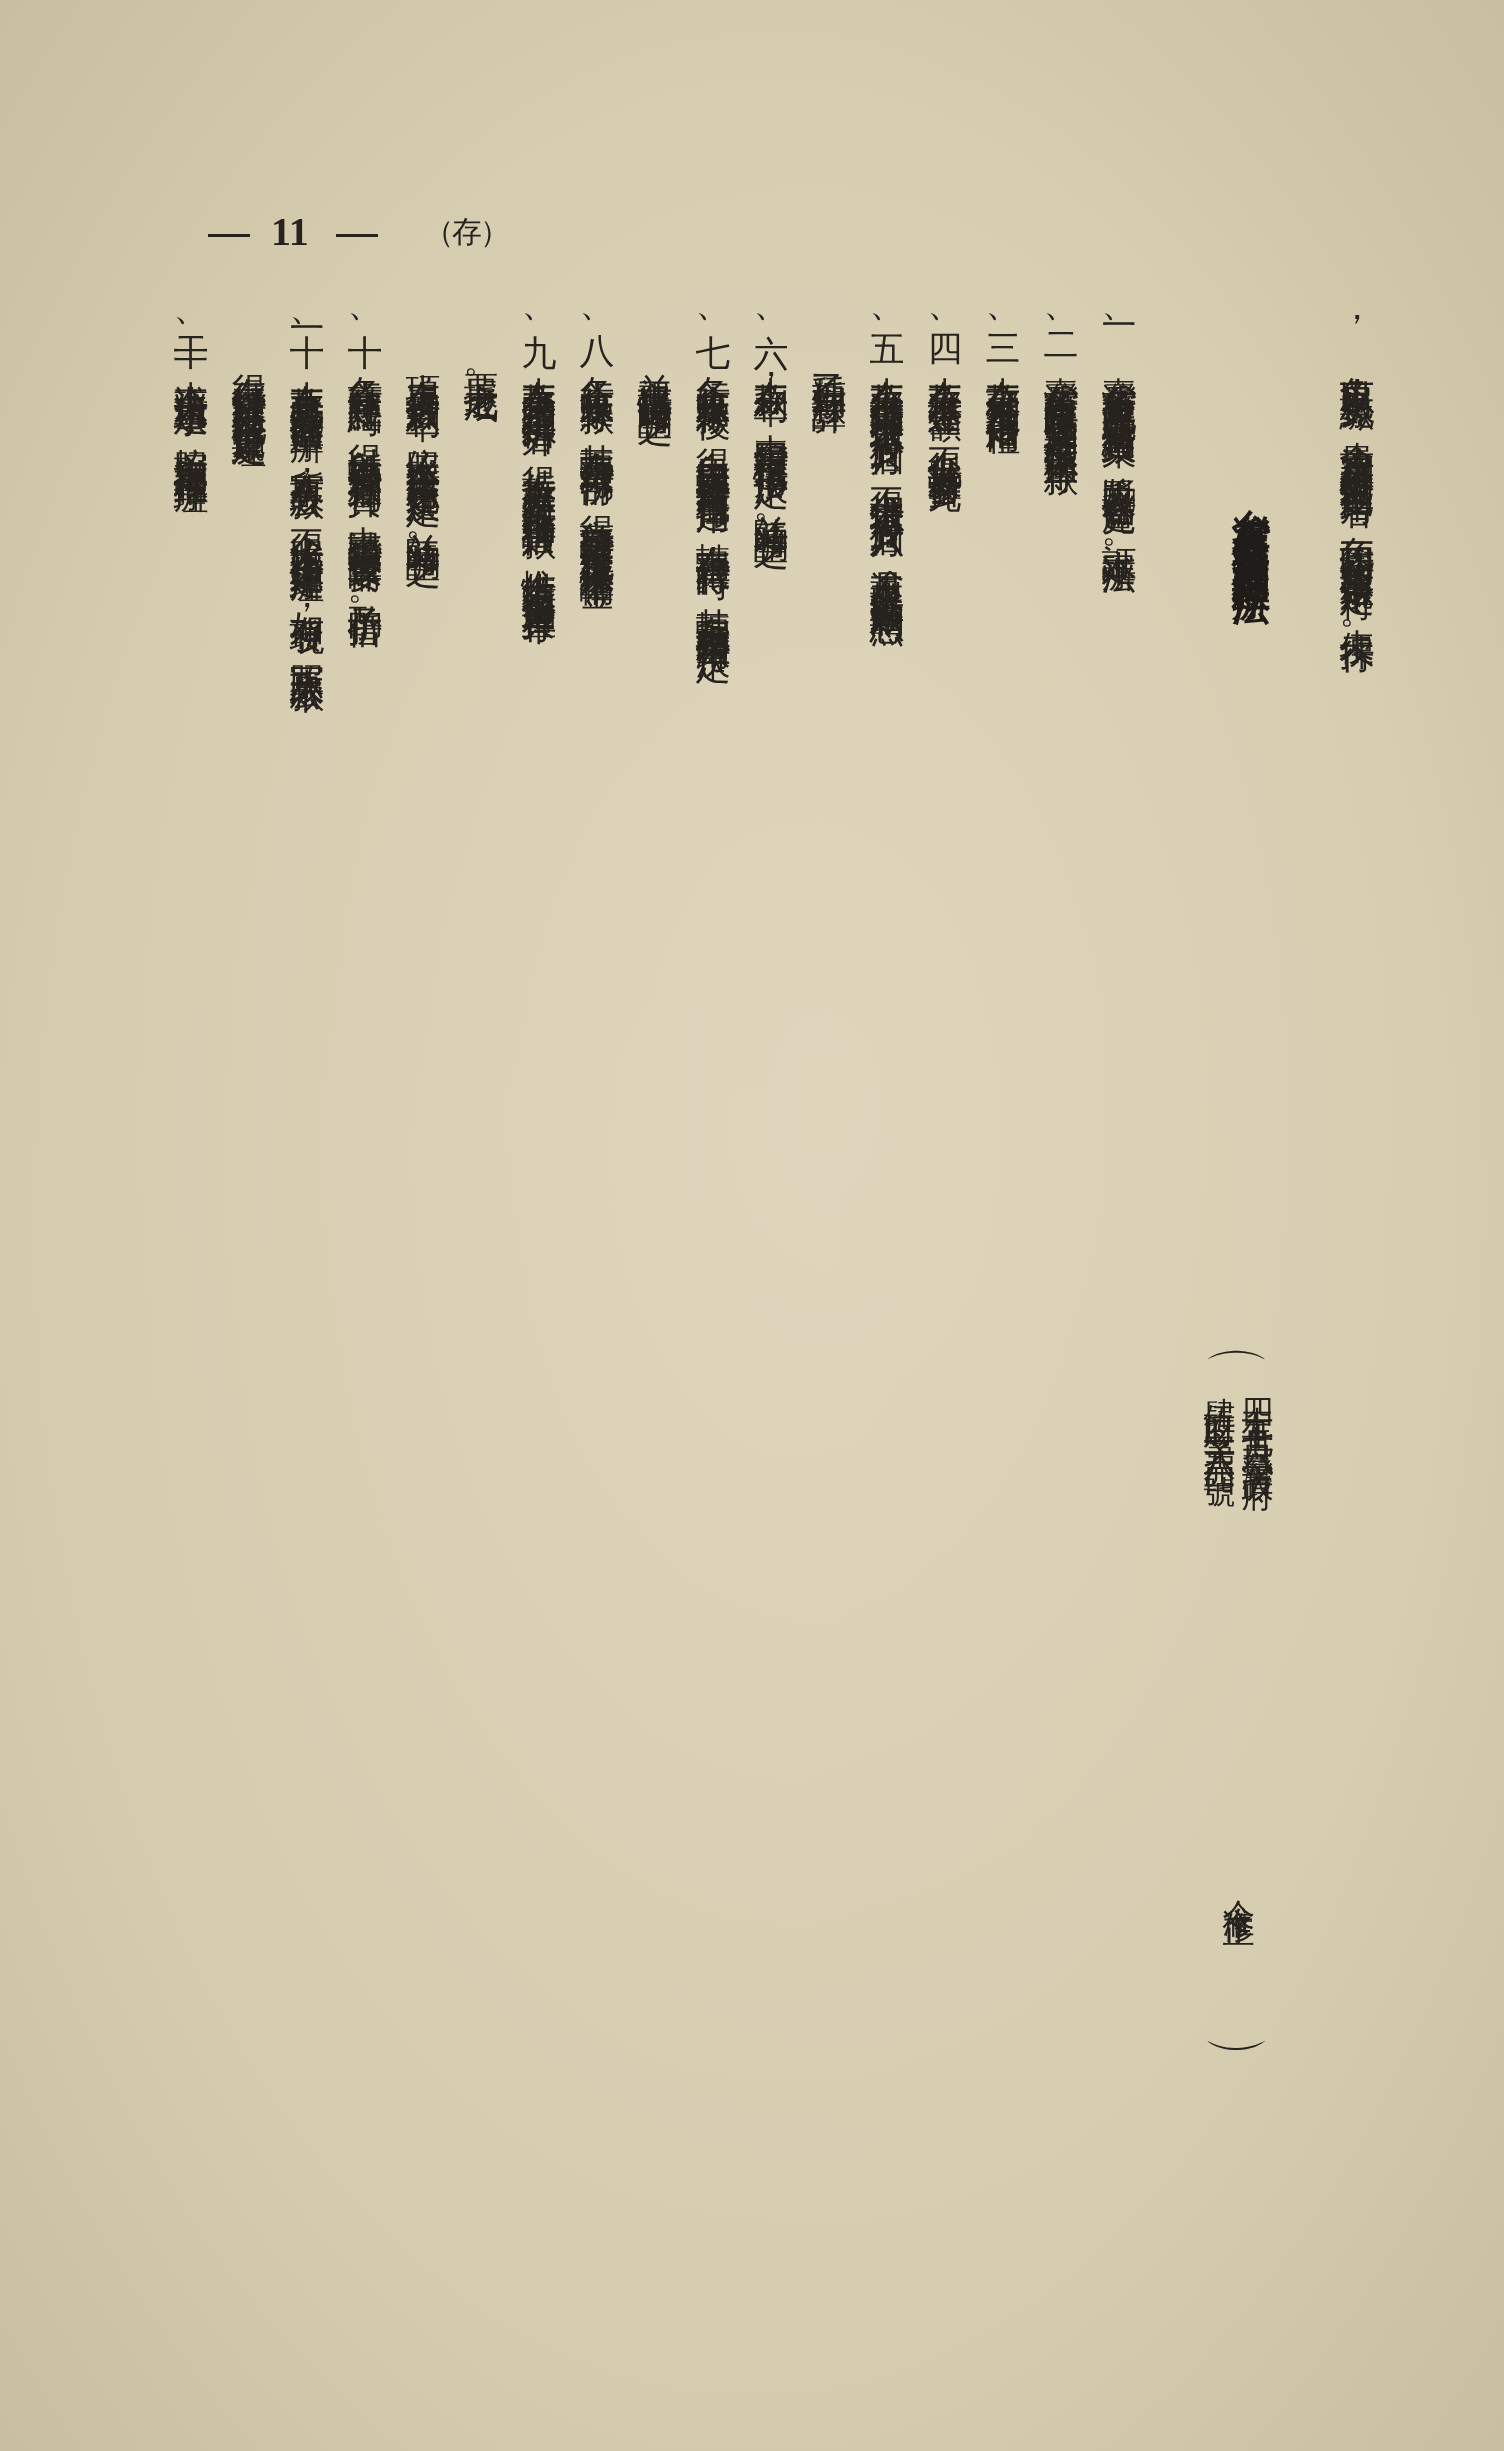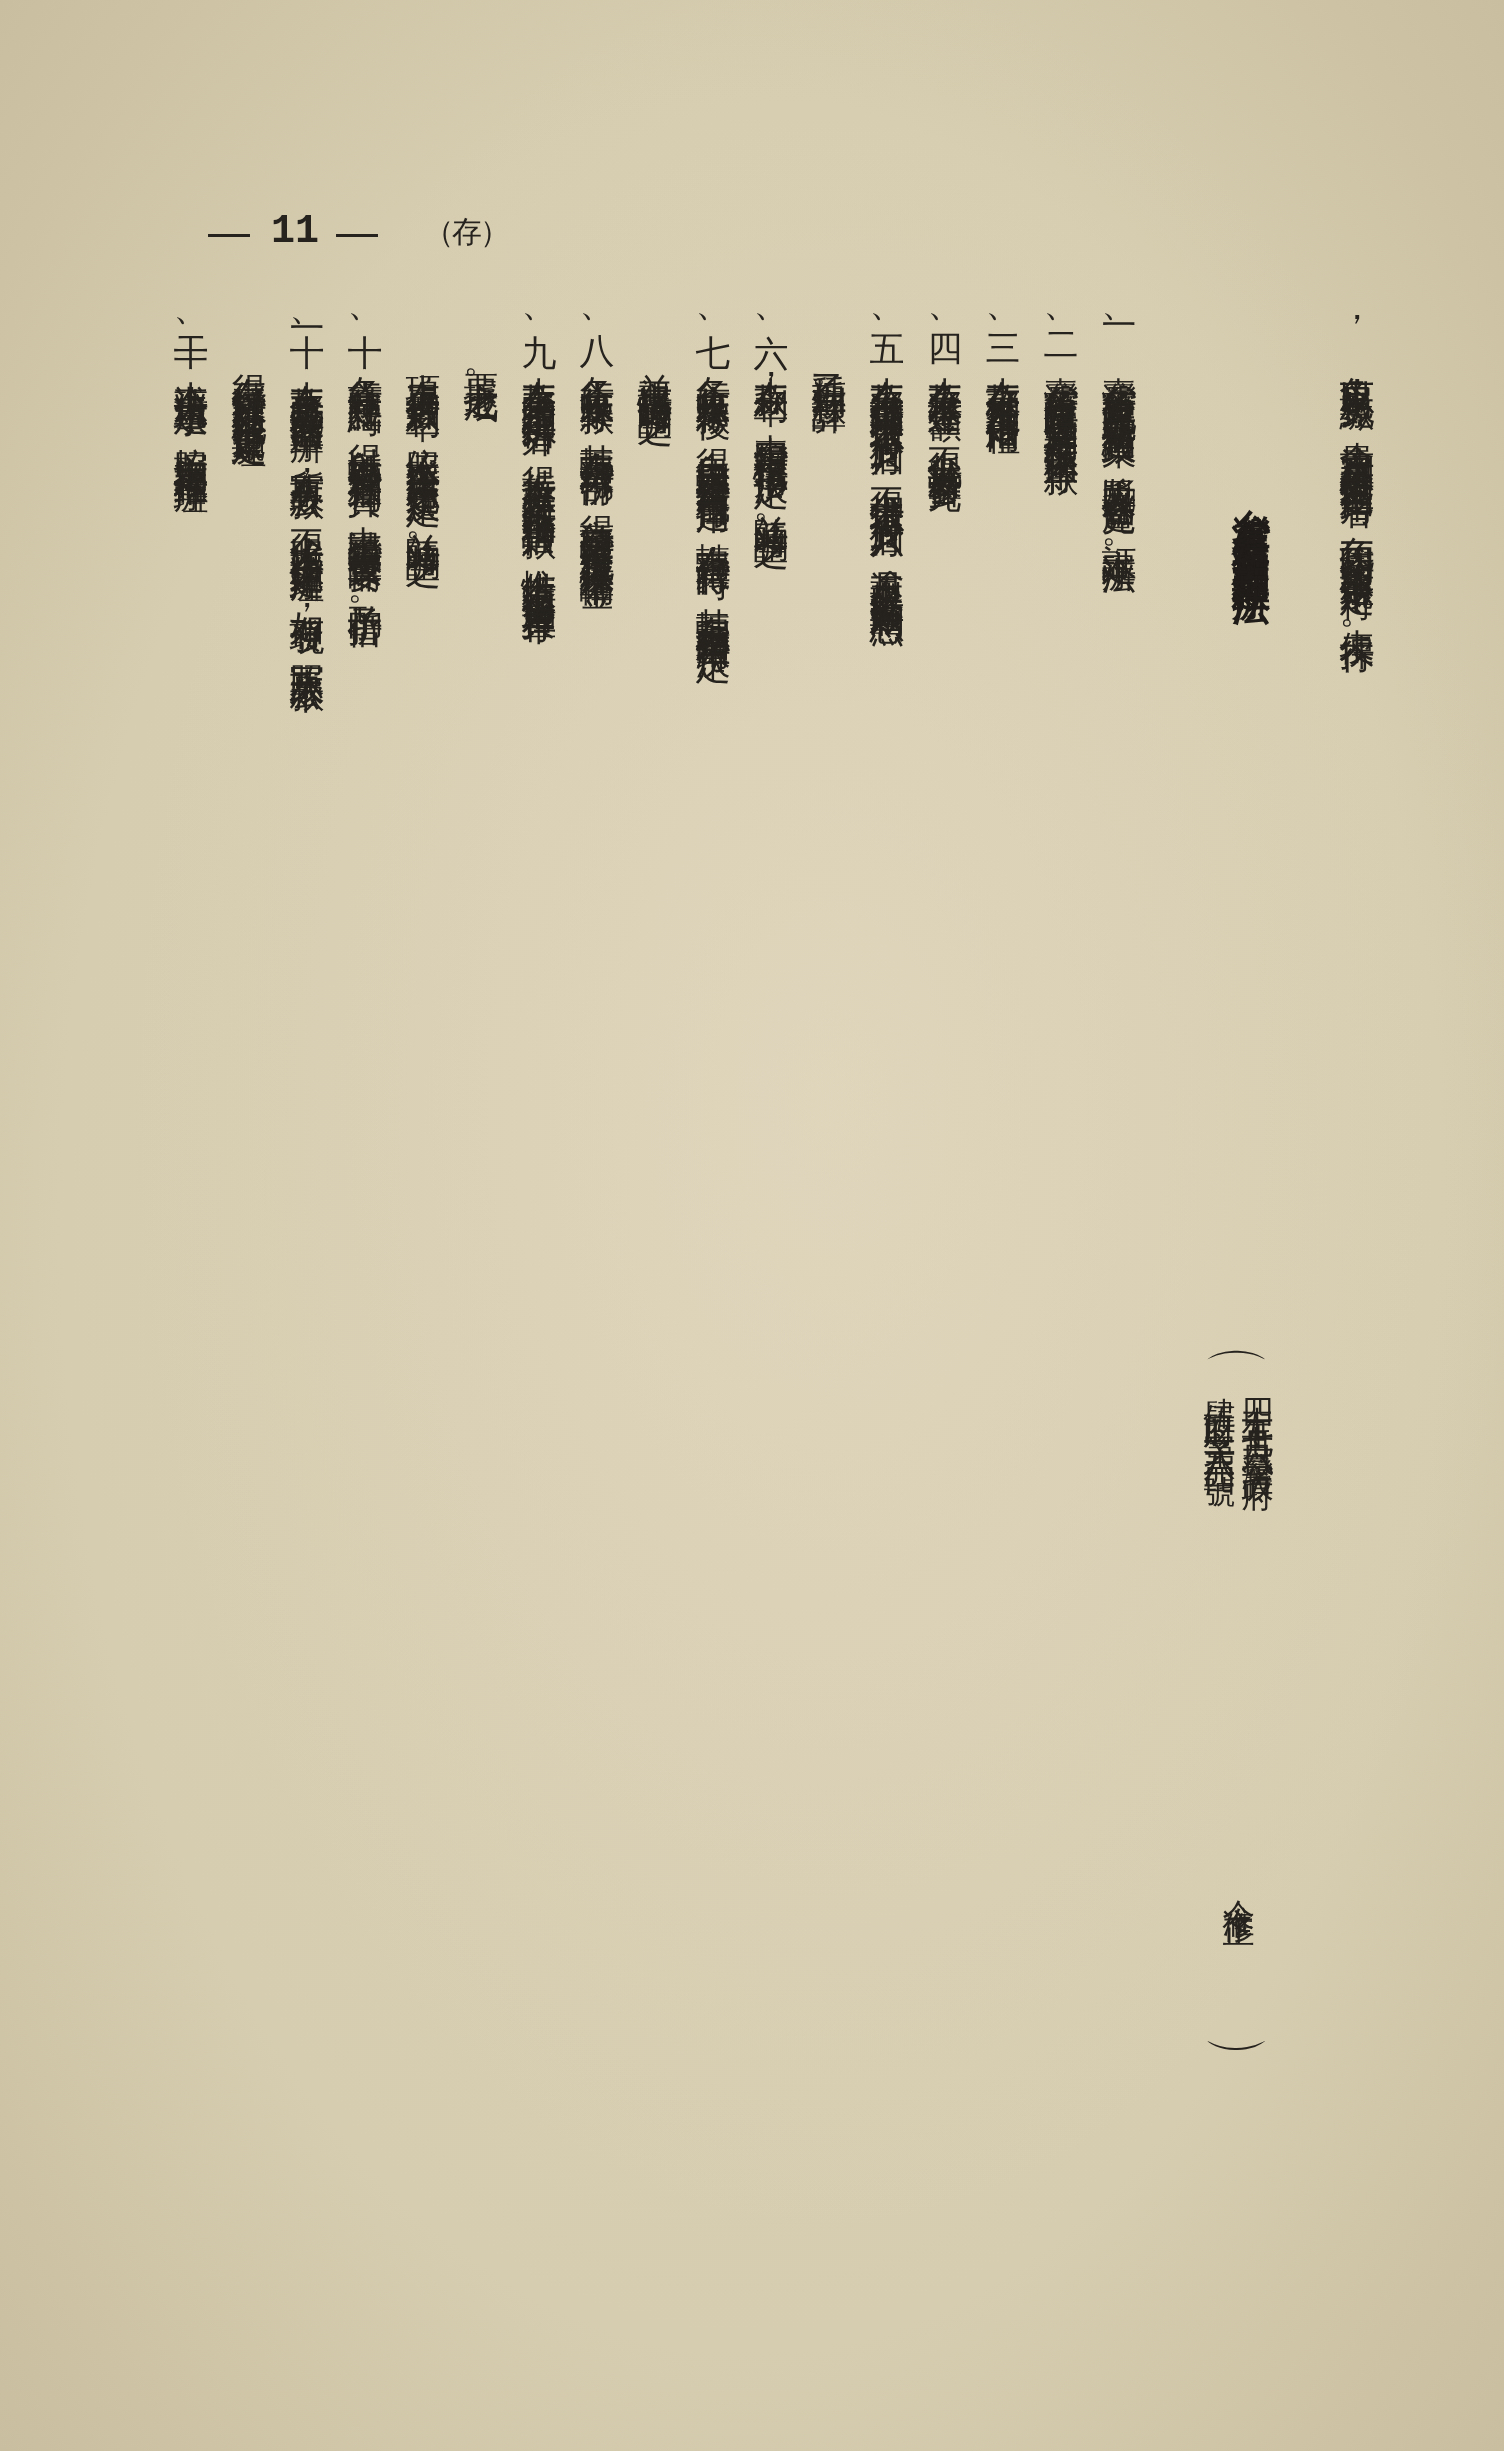--- a/index.html
+++ b/index.html
@@ -62,21 +62,21 @@
     }
     .hdr {
       position: absolute;
       top: 206px;
       height: 52px;
       line-height: 52px;
       white-space: nowrap;
       color: #26231f;
     }
     .hdr-dash { font-family: "DejaVu Serif", serif; font-size: 46px; }
-    .hdr-num { font-family: Liberation Mono, monospace; font-weight: bold; font-size: 40px; }
+    .hdr-num { font-family: Liberation Serif, serif; font-weight: bold; font-size: 40px; }
     .hdr-sec { font-family: "DejaVu Serif", serif; font-size: 30px; letter-spacing: -2px; }
   </style>
 </head>
 <body>
 
 <div class="page">
 
   <div>
     <span class="hdr hdr-dash" style="left:206px">—</span>
     <span class="hdr hdr-num" style="left:271px">11</span>

